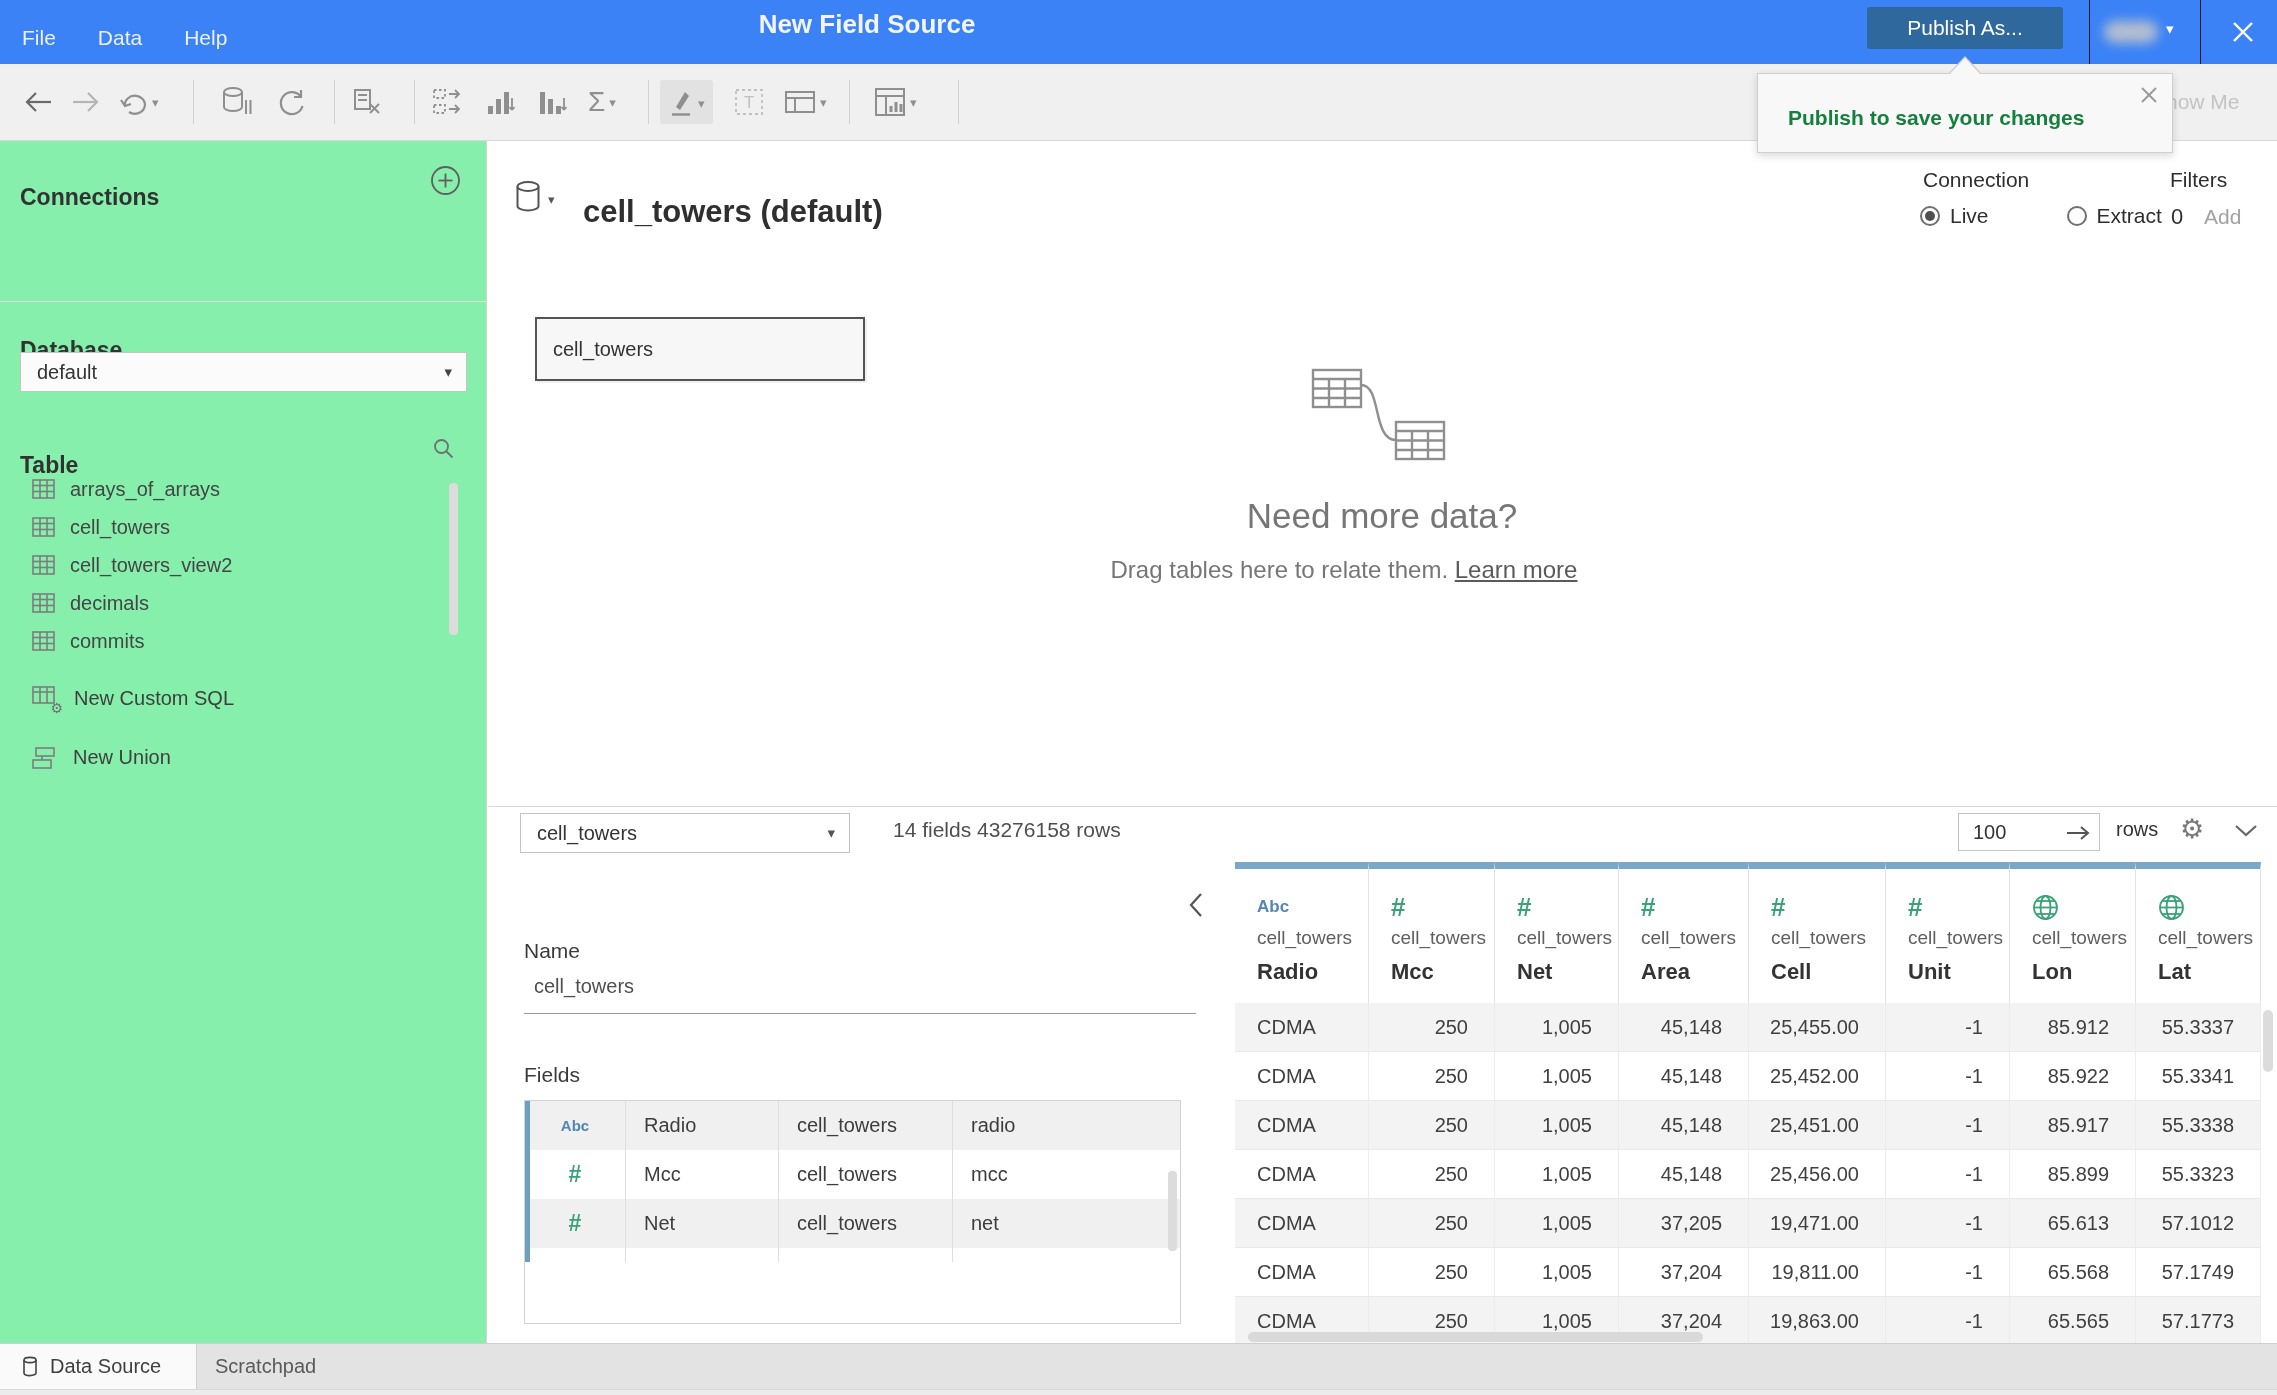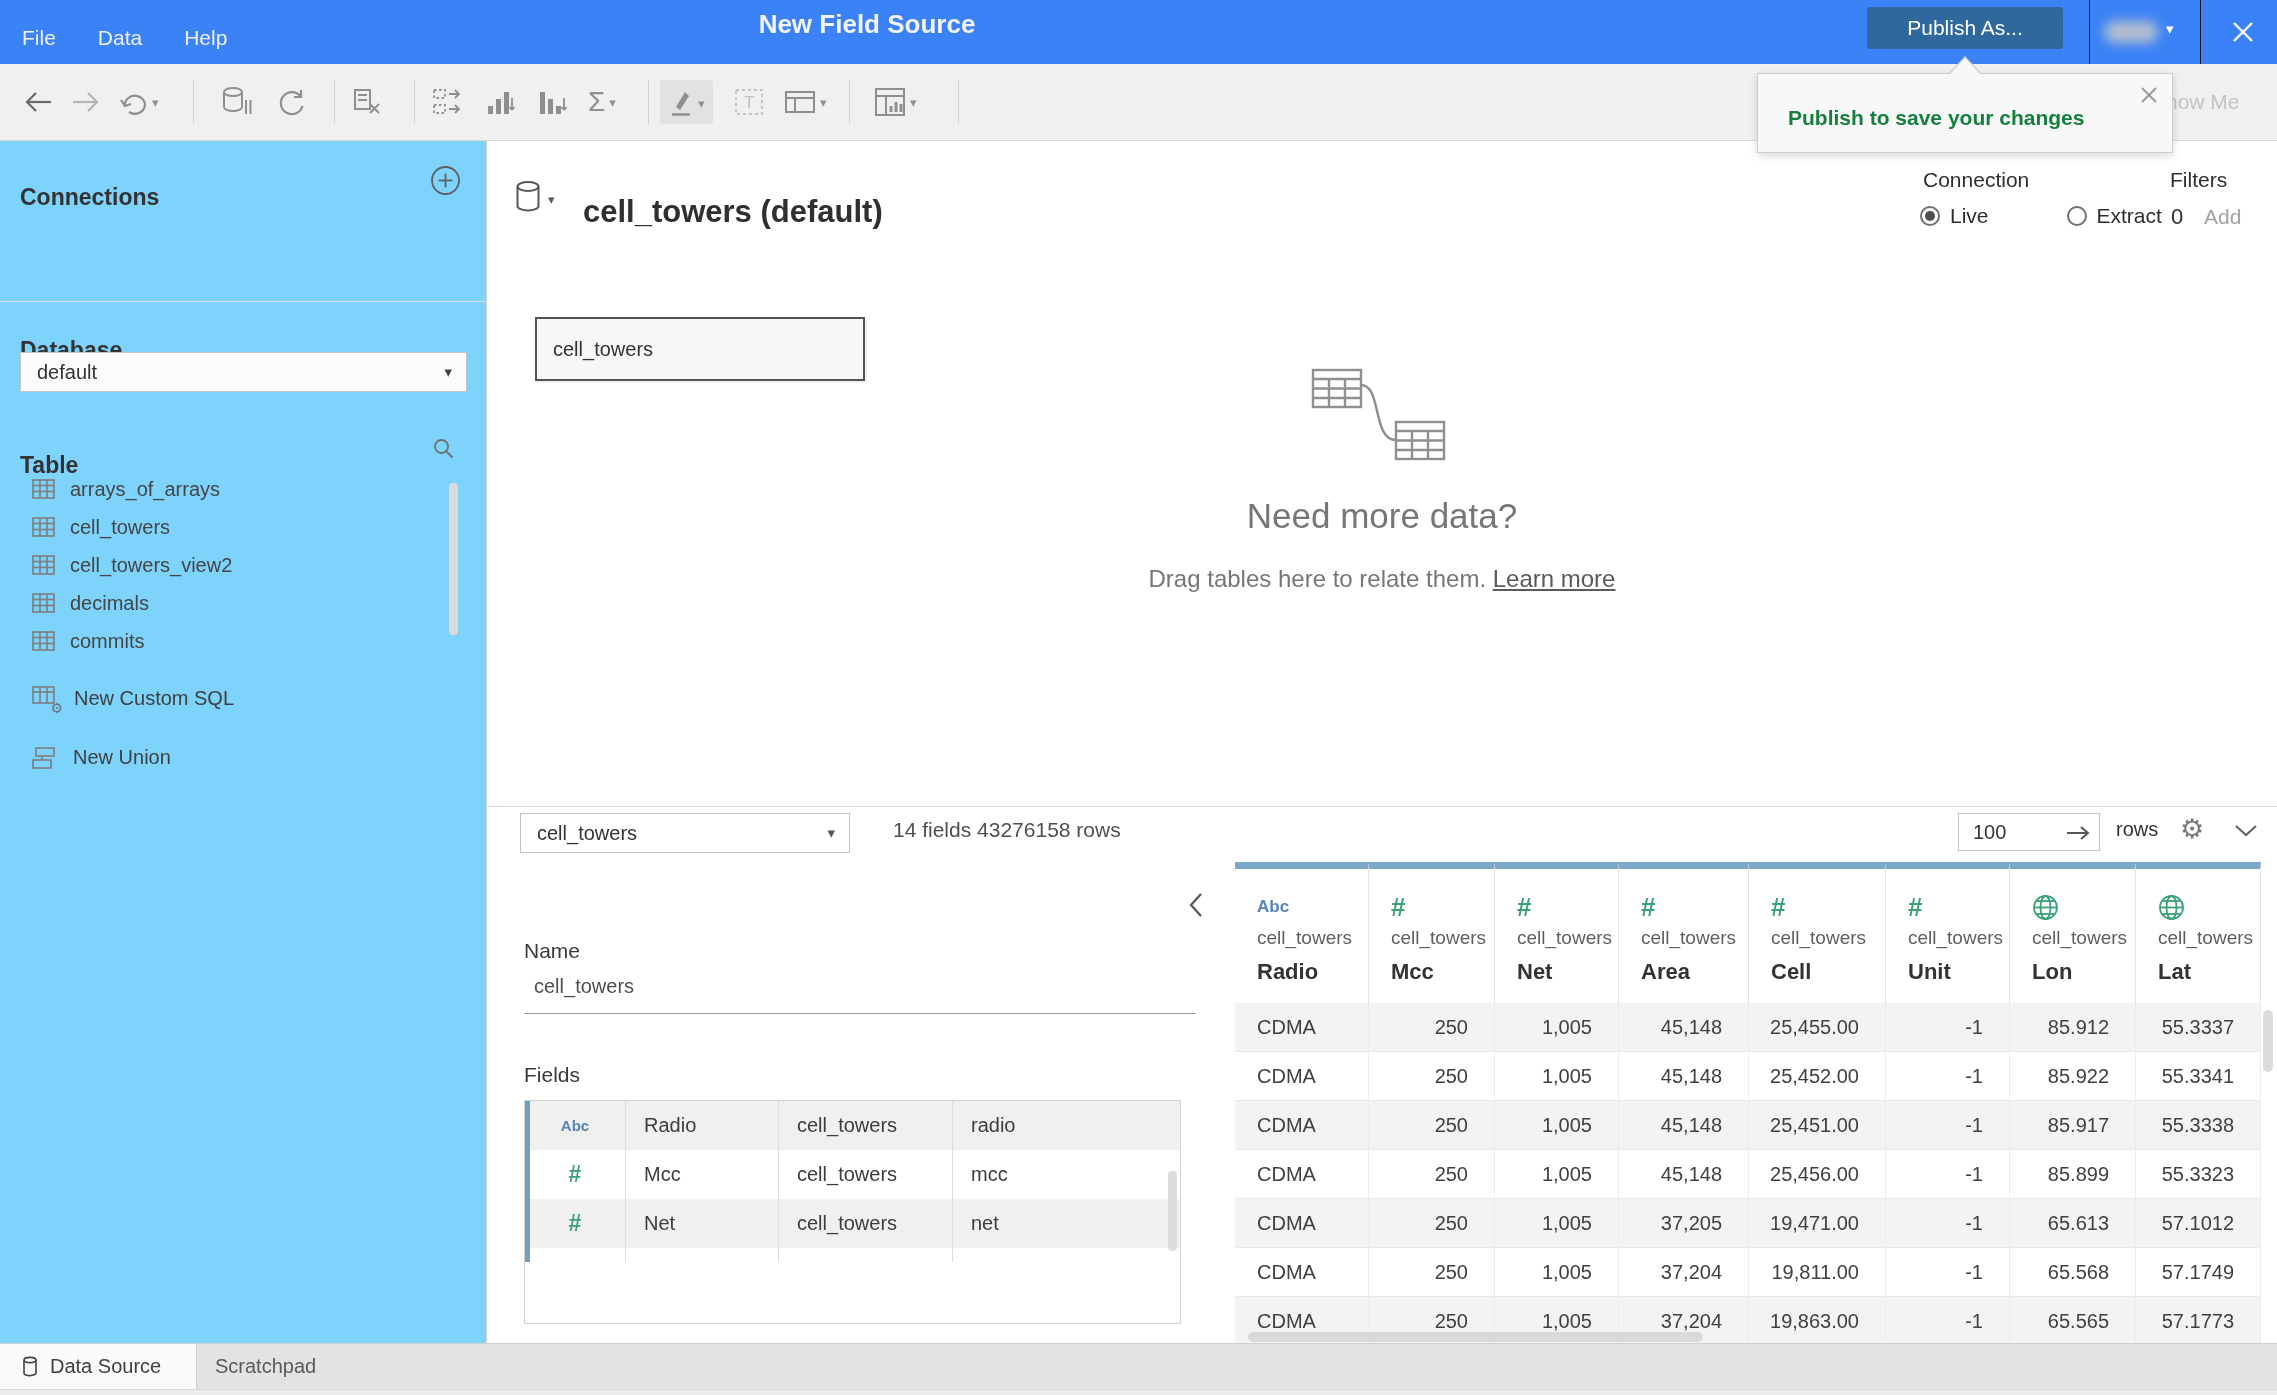--- a/index.html
+++ b/index.html
@@ -31,21 +31,21 @@
   
   .tooltip{position:absolute;left:1757px;top:73px;width:414px;height:78px;background:#f8f8f8;
            border:1px solid #cfcfcf;box-shadow:0 3px 8px rgba(0,0,0,.15);z-index:40;}
   .tooltip-arrow-b{position:absolute;left:190px;top:-18px;width:0;height:0;
            border-left:17px solid transparent;border-right:17px solid transparent;border-bottom:18px solid #cfcfcf;}
   .tooltip-arrow{position:absolute;left:191px;top:-16px;width:0;height:0;
            border-left:16px solid transparent;border-right:16px solid transparent;border-bottom:17px solid #f8f8f8;}
   .tooltip-text{position:absolute;left:30px;top:32px;font-size:21px;font-weight:600;color:#15803d;}
   .tooltip-close{position:absolute;right:12px;top:10px;width:22px;height:22px;}
   
-  .sidebar{position:absolute;left:0;top:140px;width:487px;height:1203px;background:#7dd3fc;
+  .sidebar{position:absolute;left:0;top:140px;width:487px;height:1203px;background:#86efac;
            border-right:1px solid #d4d4d4;box-sizing:border-box;}
   .side-h{position:absolute;left:20px;font-size:23px;font-weight:700;color:#323232;}
   .plus-icon{position:absolute;left:430px;top:25px;}
   .conn-item{position:absolute;left:16px;top:75px;width:455px;height:62px;background:#e9e9e9;}
   .conn-item::before{content:'';position:absolute;left:0;top:0;bottom:0;width:7px;background:#5e92b8;}
   .conn-blur{position:absolute;left:16px;top:9px;width:388px;height:23px;border-radius:12px;
              background:#b9b9b9;filter:blur(6px);opacity:.8;}
   .conn-sub{position:absolute;left:41px;top:36px;font-size:19px;color:#8b8b8b;}
   .side-div{position:absolute;left:0;top:161px;width:487px;height:1px;background:#dedede;}
   .db-select{position:absolute;left:20px;top:212px;width:447px;height:40px;background:#fbfbfb;
@@ -74,22 +74,22 @@
   .radio.sel::after{content:'';width:10px;height:10px;border-radius:50%;background:#4f4f4f;}
   .radio-gap{width:58px;}
   .filters-count{position:absolute;left:1683px;top:64px;font-size:22px;color:#2e2e2e;}
   .filters-add{position:absolute;left:1716px;top:65px;font-size:21px;color:#a2a2a2;}
   .table-node{position:absolute;left:47px;top:177px;width:330px;height:64px;background:#f7f7f7;
               border:2px solid #545454;box-sizing:border-box;box-shadow:2px 2px 0 rgba(0,0,0,.06);
               font-size:20px;color:#333;line-height:60px;padding-left:16px;}
   .empty-ill{position:absolute;left:820px;top:226px;}
   .empty-title{position:absolute;left:894px;top:356px;transform:translateX(-50%);
                font-size:35px;color:#767676;white-space:nowrap;}
-  .empty-sub{position:absolute;left:894px;top:416px;transform:translateX(-50%);
-             font-size:24px;color:#767676;white-space:nowrap;margin-top:9px;}
+  .empty-sub{position:absolute;left:856px;top:416px;transform:translateX(-50%);
+             font-size:24px;color:#767676;white-space:nowrap;}
   .empty-sub a{color:#5a5a5a;text-decoration:underline;}
   
   .pstrip{position:absolute;left:488px;top:806px;width:1789px;height:49px;background:#fff;
           border-top:1px solid #d6d6d6;box-sizing:border-box;}
   .tbl-select{position:absolute;left:32px;top:6px;width:330px;height:40px;border:1px solid #c4c4c4;
               box-sizing:border-box;background:#fff;font-size:20px;color:#333;line-height:38px;padding-left:16px;}
   .tbl-select .sel-caret{position:absolute;right:14px;top:0;color:#555;font-size:15px;}
   .pstrip-summary{position:absolute;left:405px;top:11px;font-size:21px;color:#4f4f4f;}
   .rows-input{position:absolute;left:1470px;top:6px;width:142px;height:38px;border:1px solid #c4c4c4;
               box-sizing:border-box;font-size:20px;color:#333;line-height:36px;padding-left:14px;}

